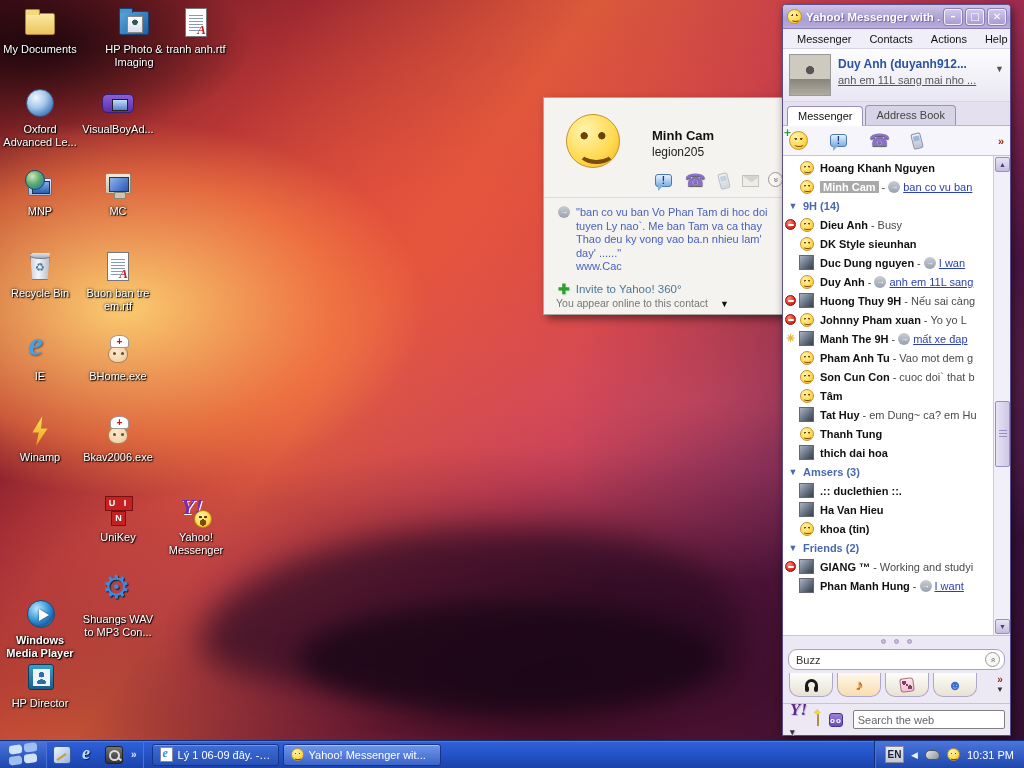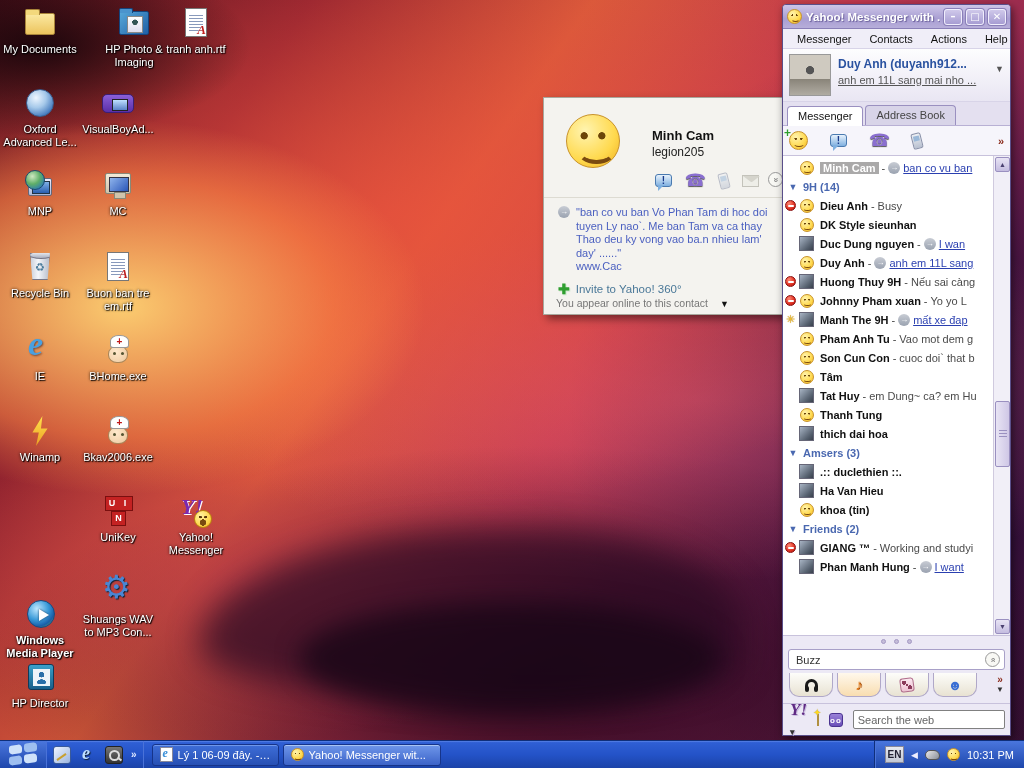--- a/index.html
+++ b/index.html
@@ -251,21 +251,21 @@
   .sthumb { position:absolute; left:1px; top:245px; width:15px; height:66px; border-radius:2px;
     background:linear-gradient(90deg,#e8e4f4,#cfc7e6); border:1px solid #9a90c0; }
   .sthumb::after { content:""; position:absolute; left:3px; top:28px; width:8px; height:1px;
     background:#9a90c0; box-shadow:0 3px 0 #9a90c0, 0 6px 0 #9a90c0; }
 
   
   #ym .splitter { height:11px; background:#ece9f5; display:flex; justify-content:center; align-items:center; gap:8px;
     border-top:1px solid #c8c2dc; }
   #ym .splitter i { width:5px; height:5px; border-radius:50%; background:#c4bcd8; border:1px solid #a59ac4; }
   #ym .buzzrow { padding:3px 5px; background:#ece9f5; }
-  #ym .buzzbox { height:21px; background:#fff; border:1px solid #a8a0c8; border-radius:3px;
+  #ym .buzzbox { height:21px; background:#fff; border:1px solid #a8a0c8; border-radius:9px;
     display:flex; align-items:center; padding:0 4px 0 7px; font-size:11px; color:#333; }
   #ym .buzzbox .sp { flex:1; }
   #ym .ptabs { height:30px; background:#ece9f5; display:flex; align-items:flex-start; padding:0 6px; gap:4px; }
   .ptab { width:44px; height:24px; border:1px solid #b0a8c8; border-top:none; border-radius:0 0 10px 10px;
     background:linear-gradient(#fdfdfa,#e8e2d2); display:flex; justify-content:center; align-items:center; }
   .ptab.hot { background:linear-gradient(#fff8ec,#f8ddb0); }
   #ym .ptabs .sp { flex:1; }
   #ym .ptabs .more { display:flex; flex-direction:column; align-items:center; padding-top:3px; gap:2px; }
   #ym .ptabs .more .a { color:#8a2a1a; font-weight:bold; font-size:10px; line-height:8px; }
   #ym .ptabs .more .b { color:#333; font-size:8px; line-height:8px; }
@@ -526,20 +526,27 @@
     <span class="sp"></span>
     <span class="chev2">»</span>
   </div>
   <div class="listwrap">
     <div class="list" id="contact-list">
         <div class="crow">
           <span class="gut"></span>
           <span class="cicon">
             <span class="sm csm"></span>
           </span>
+          <span class="nm">Hoang Khanh Nguyen</span>
+        </div>
+        <div class="crow">
+          <span class="gut"></span>
+          <span class="cicon">
+            <span class="sm csm"></span>
+          </span>
           <span class="nm sel">Minh Cam</span>
           <span class="sep">-</span>
           <span class="ic-arrow-circ">→</span>
           <a class="lk" href="#">ban co vu ban</a>
         </div>
         <div class="crow grp">
           <span class="tri">▼</span>
           <span>9H (14)</span>
         </div>
         <div class="crow">

